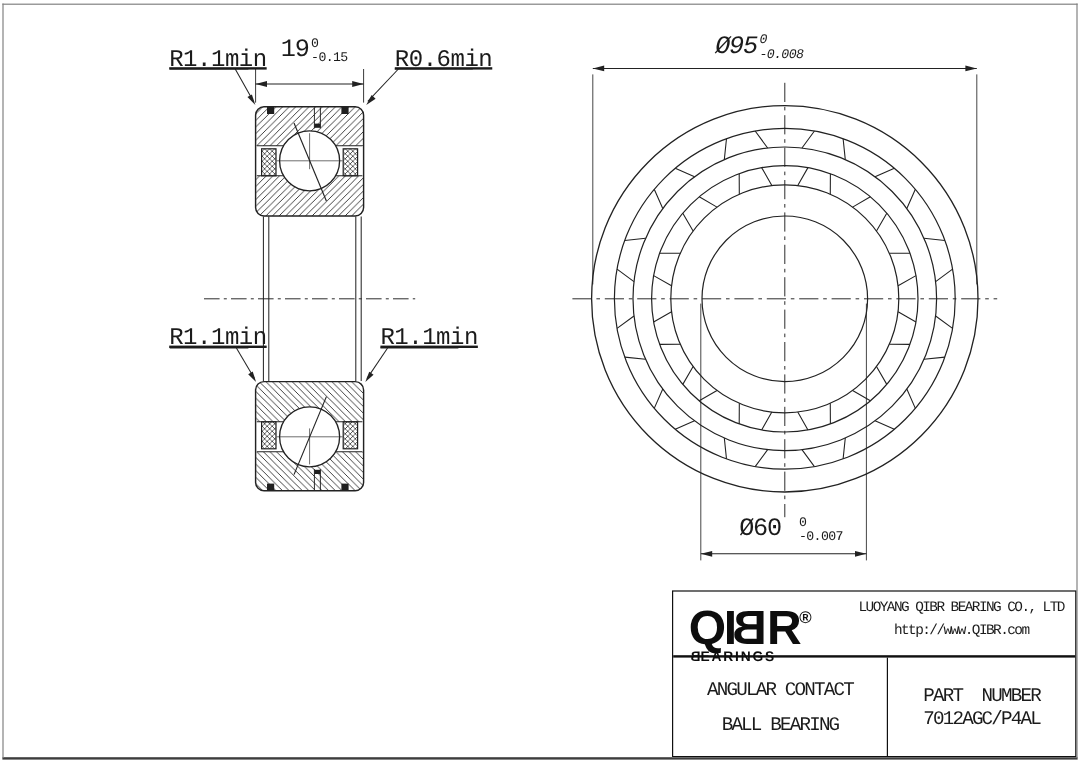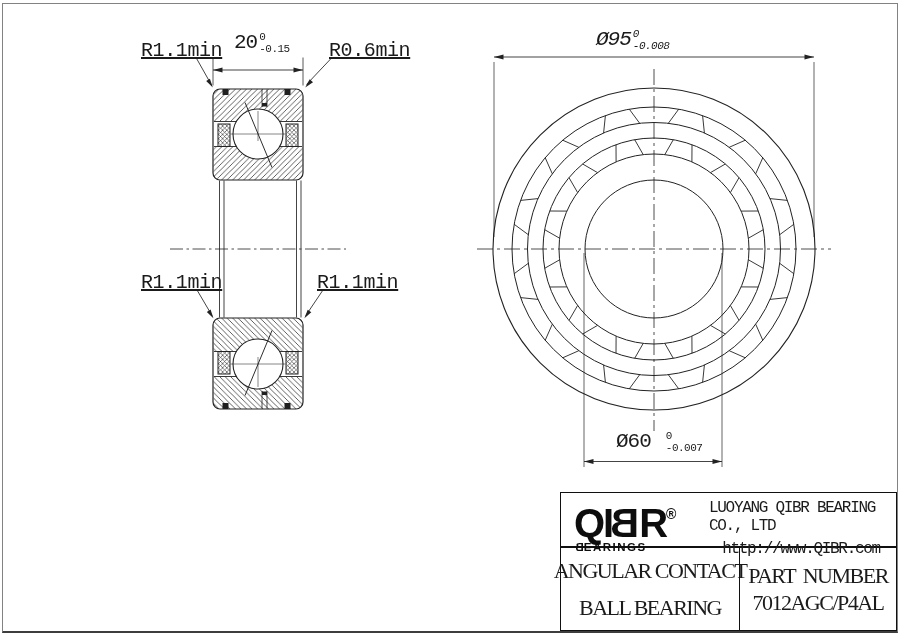--- a/index.html
+++ b/index.html
@@ -16,28 +16,28 @@
         letter-spacing:-0.5px;margin-left:2px;margin-top:1px;}
   
   #title-block{position:absolute;left:560px;top:492px;width:337px;height:139px;
         border:1.6px solid #101010;box-sizing:border-box;background:#fff;}
   .tb-top{position:relative;height:55px;border-bottom:2.2px solid #101010;box-sizing:border-box;}
   .tb-bottom{display:flex;height:calc(100% - 55px);}
   .tb-cell-left{width:178px;display:flex;flex-direction:column;align-items:center;
         justify-content:center;gap:11px;box-sizing:border-box;}
   .tb-cell-right{flex:1;border-left:1.6px solid #101010;display:flex;flex-direction:column;
         align-items:center;justify-content:center;gap:1px;box-sizing:border-box;}
-  .tb-big{font-size:22px;letter-spacing:-1.5px;white-space:pre;font-family:Liberation Serif, serif;}
+  .tb-big{font-size:16px;letter-spacing:-1.5px;white-space:pre;}
   #logo{position:absolute;left:13px;top:3px;font-family:"Liberation Sans","DejaVu Sans",sans-serif;}
   #logo-main{font-size:40px;font-weight:700;letter-spacing:-2px;line-height:36px;color:#0d0d0d;}
   .flip{display:inline-block;transform:scaleX(-1);}
   #logo-reg{font-size:14px;font-weight:700;vertical-align:18px;letter-spacing:0;}
   #logo-sub{font-size:11.5px;font-weight:700;letter-spacing:1.5px;margin-top:0px;color:#0d0d0d;}
   #company-box{position:absolute;left:148px;right:3px;top:6px;display:flex;flex-direction:column;
-        align-items:center;gap:5px;font-size:16px;letter-spacing:-1.3px;}
+        align-items:center;gap:5px;font-size:12px;letter-spacing:-1.3px;}
 </style>
 </head>
 <body>
 
 <div id="page">
   <div id="border-frame"></div>
 
   <svg width="900" height="636" viewBox="0 0 900 636">
     <defs>
       <pattern id="hatch" width="5.5" height="5.5" patternUnits="userSpaceOnUse">
@@ -128,21 +128,21 @@
       <line x1="584" y1="253" x2="584" y2="467"></line>
       <line x1="722" y1="253" x2="722" y2="467"></line>
       <line x1="584" y1="461.5" x2="722" y2="461.5" stroke-width="0.85"></line>
       <polygon points="584,461.5 593.5,459.1 593.5,463.9" fill="#222" stroke="none"></polygon>
       <polygon points="722,461.5 712.5,459.1 712.5,463.9" fill="#222" stroke="none"></polygon>
     </g>
   </svg>
 
   <div class="lbl callout" style="left:141px;top:39px;">R1.1min</div>
   <div class="lbl dim" style="left:234px;top:31px;">
-    <span class="num">20</span>
+    <span class="num">19</span>
     <span class="dimstack">
       <span>0</span>
       <span>-0.15</span>
     </span>
   </div>
   <div class="lbl callout" style="left:329px;top:39px;">R0.6min</div>
   <div class="lbl callout" style="left:141px;top:271px;">R1.1min</div>
   <div class="lbl callout" style="left:317px;top:271px;">R1.1min</div>
 
   <div class="lbl dim" style="left:596px;top:28px;font-style:italic;">

